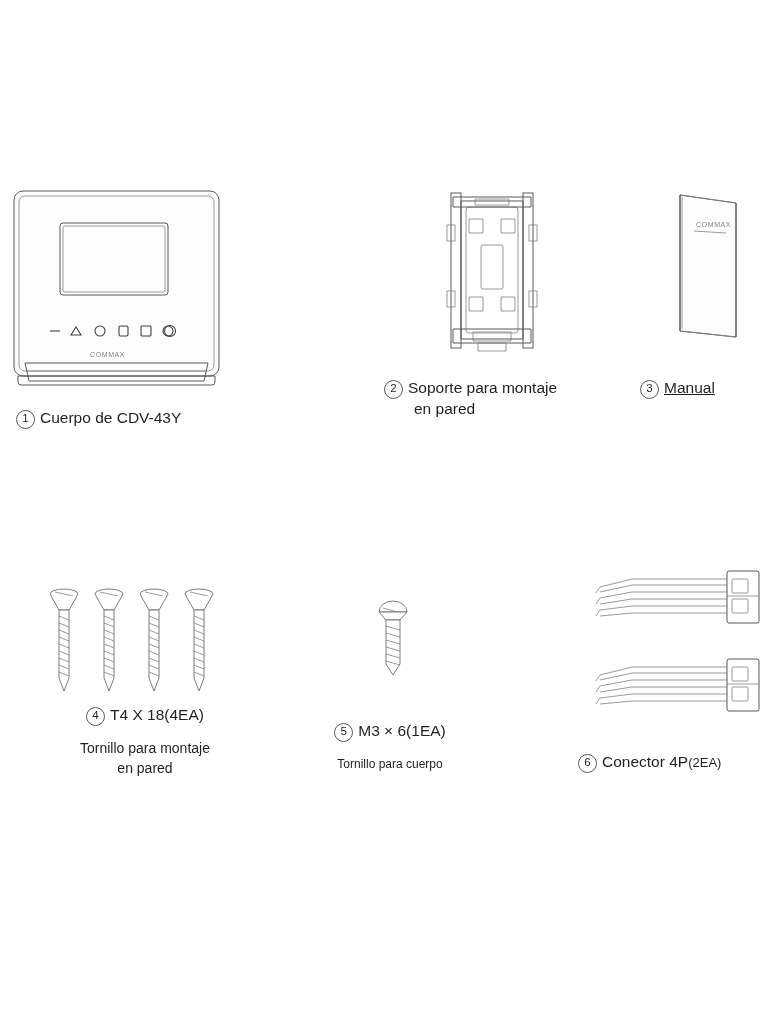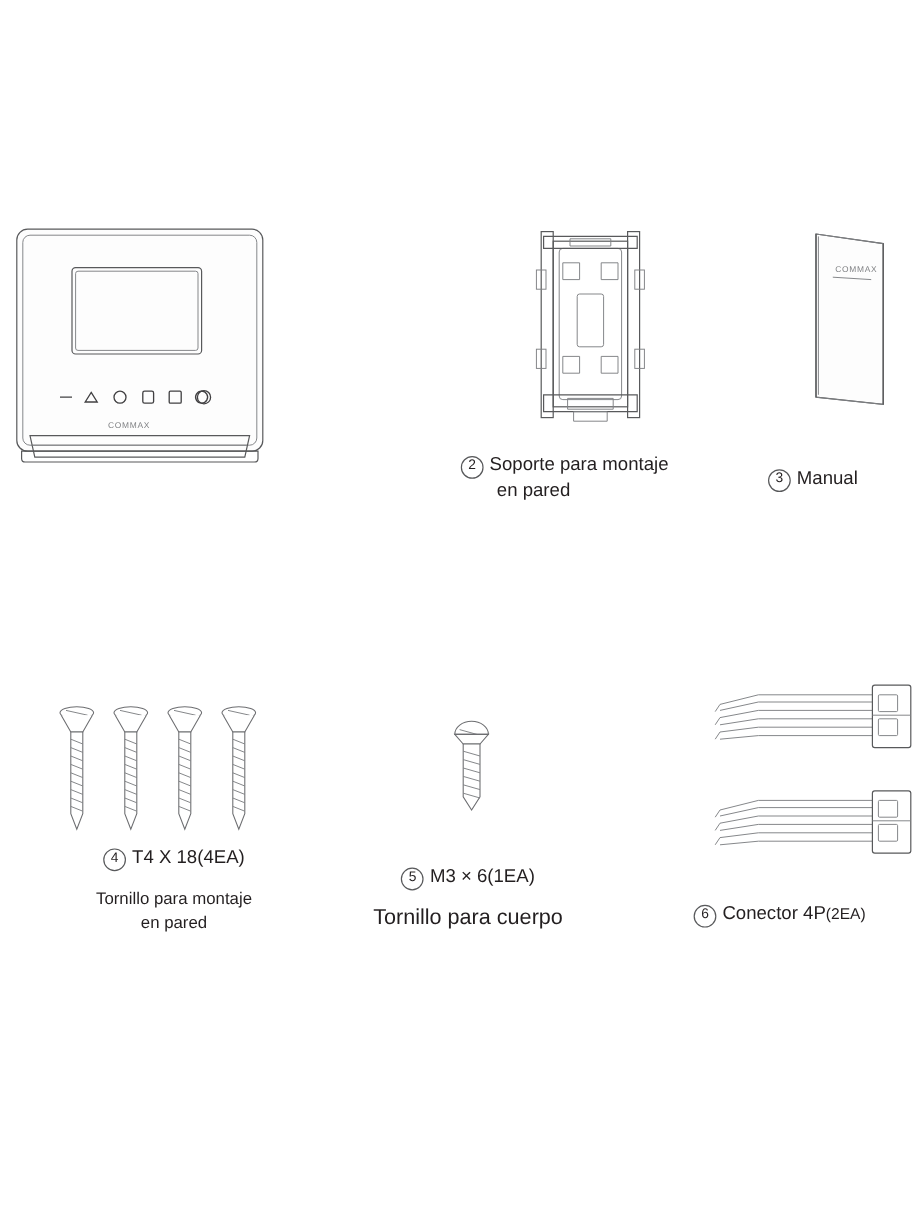--- a/index.html
+++ b/index.html
@@ -55,31 +55,31 @@
   #item-monitor { left: 8px; top: 185px; width: 240px; }
   #item-monitor .caption { margin-top: 18px; text-align: left; padding-left: 8px; }
 
   
   #item-bracket { left: 378px; top: 185px; width: 250px; }
   #item-bracket .caption { margin-top: 18px; text-align: left; padding-left: 6px; }
   #item-bracket .cap-line2 { display: block; padding-left: 30px; }
 
   
   #item-manual { left: 640px; top: 185px; width: 120px; }
-  #item-manual .caption { margin-top: 29px; text-align: left; }
+  #item-manual .caption { margin-top: 18px; text-align: left; text-decoration: underline; }
 
   
   #item-wallscrew { left: 30px; top: 580px; width: 230px; }
   #item-wallscrew .caption { margin-top: 0; }
   #item-wallscrew .cap2 { margin-top: 12px; font-size: 14px; line-height: 20px; }
 
   
   #item-bodyscrew { left: 295px; top: 580px; width: 190px; }
   #item-bodyscrew .caption { margin-top: 16px; }
-  #item-bodyscrew .cap2 { margin-top: 12px; font-size: 18px; }
+  #item-bodyscrew .cap2 { margin-top: 12px; font-size: 12px; }
 
   
   #item-connector { left: 576px; top: 565px; width: 210px; }
   #item-connector .caption { margin-top: 22px; text-align: left; padding-left: 2px; }
 
   svg { display: block; }
   .ln { fill: none; stroke: #58595b; stroke-width: 1; }
   .ln-thin { fill: none; stroke: #808285; stroke-width: 0.8; }
   .ln-dark { fill: none; stroke: #414042; stroke-width: 1.1; }
   .fill-lt { fill: #fdfdfd; stroke: #58595b; stroke-width: 1; }
@@ -118,20 +118,23 @@
           <circle cx="162" cy="146" r="5.5" class="ln-dark"></circle>
         </g>
 
         <text x="82" y="172" class="brandtext">COMMAX</text>
 
         <path d="M 17 178 L 200 178 L 196 196 L 21 196 Z" class="ln"></path>
         <line x1="19" y1="186" x2="198" y2="186" class="ln-thin"></line>
 
         <path d="M 10 191 L 207 191 L 207 197 Q 207 200 204 200 L 13 200 Q 10 200 10 197 Z" class="ln"></path>
       </svg>
+    </div>
+    <div class="caption">
+      <span class="num">1</span><span>Cuerpo de CDV-43Y</span>
     </div>
   </div>
 
   <div class="item" id="item-bracket">
     <div class="art" style="padding-left:45px;">
       <svg width="140" height="175" viewBox="0 0 140 175">
 
         <rect x="28" y="8" width="10" height="155" class="ln"></rect>
         <rect x="100" y="8" width="10" height="155" class="ln"></rect>
 

